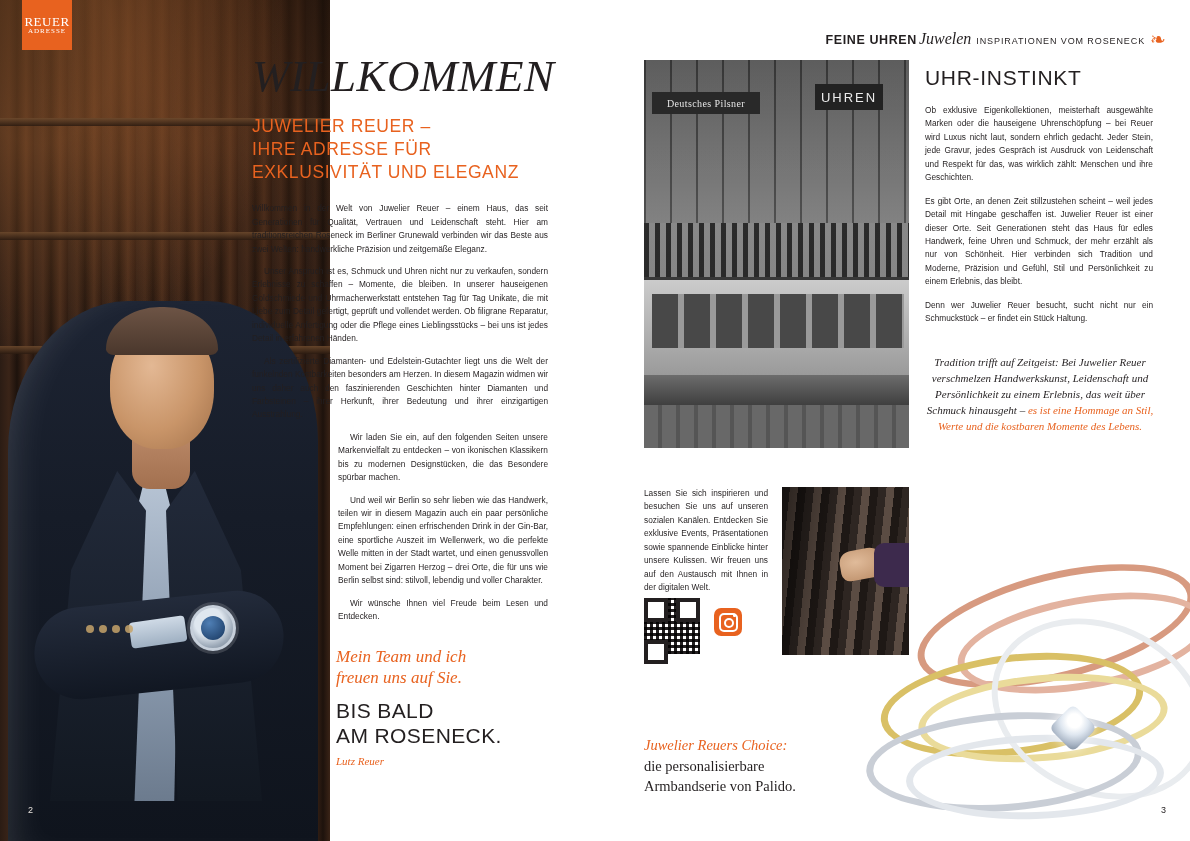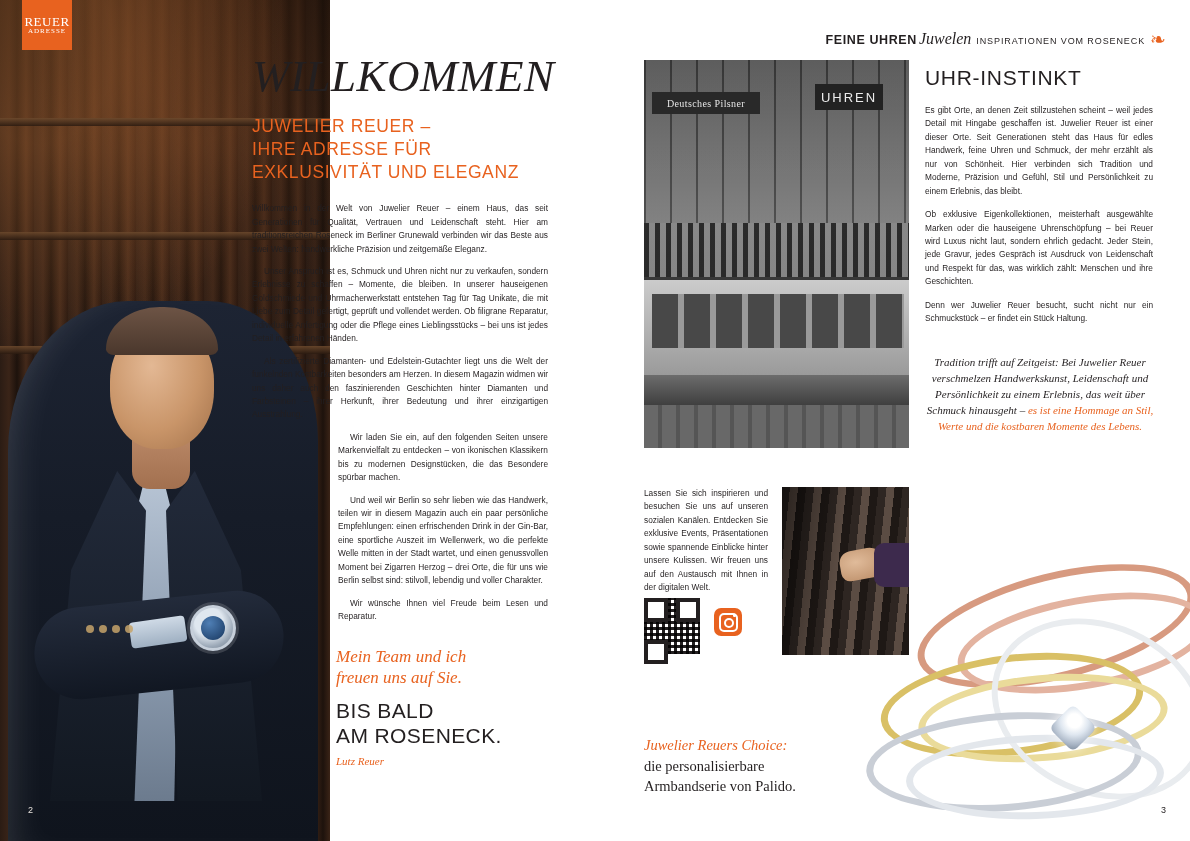--- a/index.html
+++ b/index.html
@@ -422,21 +422,21 @@
 
     <div class="body-text">
       <p>Willkommen in der Welt von Juwelier Reuer – einem Haus, das seit Generationen für Qualität, Vertrauen und Leidenschaft steht. Hier am traditionsreichen Roseneck im Berliner Grunewald verbinden wir das Beste aus zwei Welten: handwerkliche Präzision und zeitgemäße Eleganz.</p>
       <p class="indent">Unser Anspruch ist es, Schmuck und Uhren nicht nur zu verkaufen, sondern Erlebnisse zu schaffen – Momente, die bleiben. In unserer hauseigenen Goldschmiede und Uhrmacherwerkstatt entstehen Tag für Tag Unikate, die mit Liebe zum Detail gefertigt, geprüft und vollendet werden. Ob filigrane Reparatur, individuelle Anfertigung oder die Pflege eines Lieblingsstücks – bei uns ist jedes Detail in erfahrenen Händen.</p>
       <p class="indent">Als zertifizierte Diamanten- und Edelstein-Gutachter liegt uns die Welt der funkelnden Kostbarkeiten besonders am Herzen. In diesem Magazin widmen wir uns daher auch den faszinierenden Geschichten hinter Diamanten und Farbsteinen – ihrer Herkunft, ihrer Bedeutung und ihrer einzigartigen Ausstrahlung.</p>
     </div>
 
     <div class="body-text narrow">
       <p class="indent">Wir laden Sie ein, auf den folgenden Seiten unsere Markenvielfalt zu entdecken – von ikonischen Klassikern bis zu modernen Designstücken, die das Besondere spürbar machen.</p>
       <p class="indent">Und weil wir Berlin so sehr lieben wie das Handwerk, teilen wir in diesem Magazin auch ein paar persönliche Empfehlungen: einen erfrischenden Drink in der Gin-Bar, eine sportliche Auszeit im Wellenwerk, wo die perfekte Welle mitten in der Stadt wartet, und einen genussvollen Moment bei Zigarren Herzog – drei Orte, die für uns wie Berlin selbst sind: stilvoll, lebendig und voller Charakter.</p>
-      <p class="indent">Wir wünsche Ihnen viel Freude beim Lesen und Reparatur.</p>
+      <p class="indent">Wir wünsche Ihnen viel Freude beim Lesen und Entdecken.</p>
     </div>
 
     <div class="closing">
       <div class="script" style="white-space:pre-line">Mein Team und ich
 freuen uns auf Sie.</div>
       <div class="bigbye" style="white-space:pre-line">BIS BALD
 AM ROSENECK.</div>
       <div class="sig">Lutz Reuer</div>
     </div>
   </div>
@@ -469,22 +469,22 @@
   </div>
 
   <div class="palido-cap">
     <div class="l1">Juwelier Reuers Choice:</div>
     <div class="l2" style="white-space:pre-line">die personalisierbare
 Armbandserie von Palido.</div>
   </div>
 
   <div class="col-right">
     <h2 class="uhr">UHR-INSTINKT</h2>
+    <p>Ob exklusive Eigenkollektionen, meisterhaft ausgewählte Marken oder die hauseigene Uhrenschöpfung – bei Reuer wird Luxus nicht laut, sondern ehrlich gedacht. Jeder Stein, jede Gravur, jedes Gespräch ist Ausdruck von Leidenschaft und Respekt für das, was wirklich zählt: Menschen und ihre Geschichten.</p>
     <p>Es gibt Orte, an denen Zeit stillzustehen scheint – weil jedes Detail mit Hingabe geschaffen ist. Juwelier Reuer ist einer dieser Orte. Seit Generationen steht das Haus für edles Handwerk, feine Uhren und Schmuck, der mehr erzählt als nur von Schönheit. Hier verbinden sich Tradition und Moderne, Präzision und Gefühl, Stil und Persönlichkeit zu einem Erlebnis, das bleibt.</p>
-    <p>Ob exklusive Eigenkollektionen, meisterhaft ausgewählte Marken oder die hauseigene Uhrenschöpfung – bei Reuer wird Luxus nicht laut, sondern ehrlich gedacht. Jeder Stein, jede Gravur, jedes Gespräch ist Ausdruck von Leidenschaft und Respekt für das, was wirklich zählt: Menschen und ihre Geschichten.</p>
     <p>Denn wer Juwelier Reuer besucht, sucht nicht nur ein Schmuckstück – er findet ein Stück Haltung.</p>
   </div>
 
   <div class="pull">
     <span>Tradition trifft auf Zeitgeist: Bei Juwelier Reuer verschmelzen Handwerkskunst, Leidenschaft und Persönlichkeit zu einem Erlebnis, das weit über Schmuck hinausgeht –</span>
     <span class="accent">es ist eine Hommage an Stil, Werte und die kostbaren Momente des Lebens.</span>
   </div>
 
   <div class="jewels">
     <div class="band b-rose"></div>

